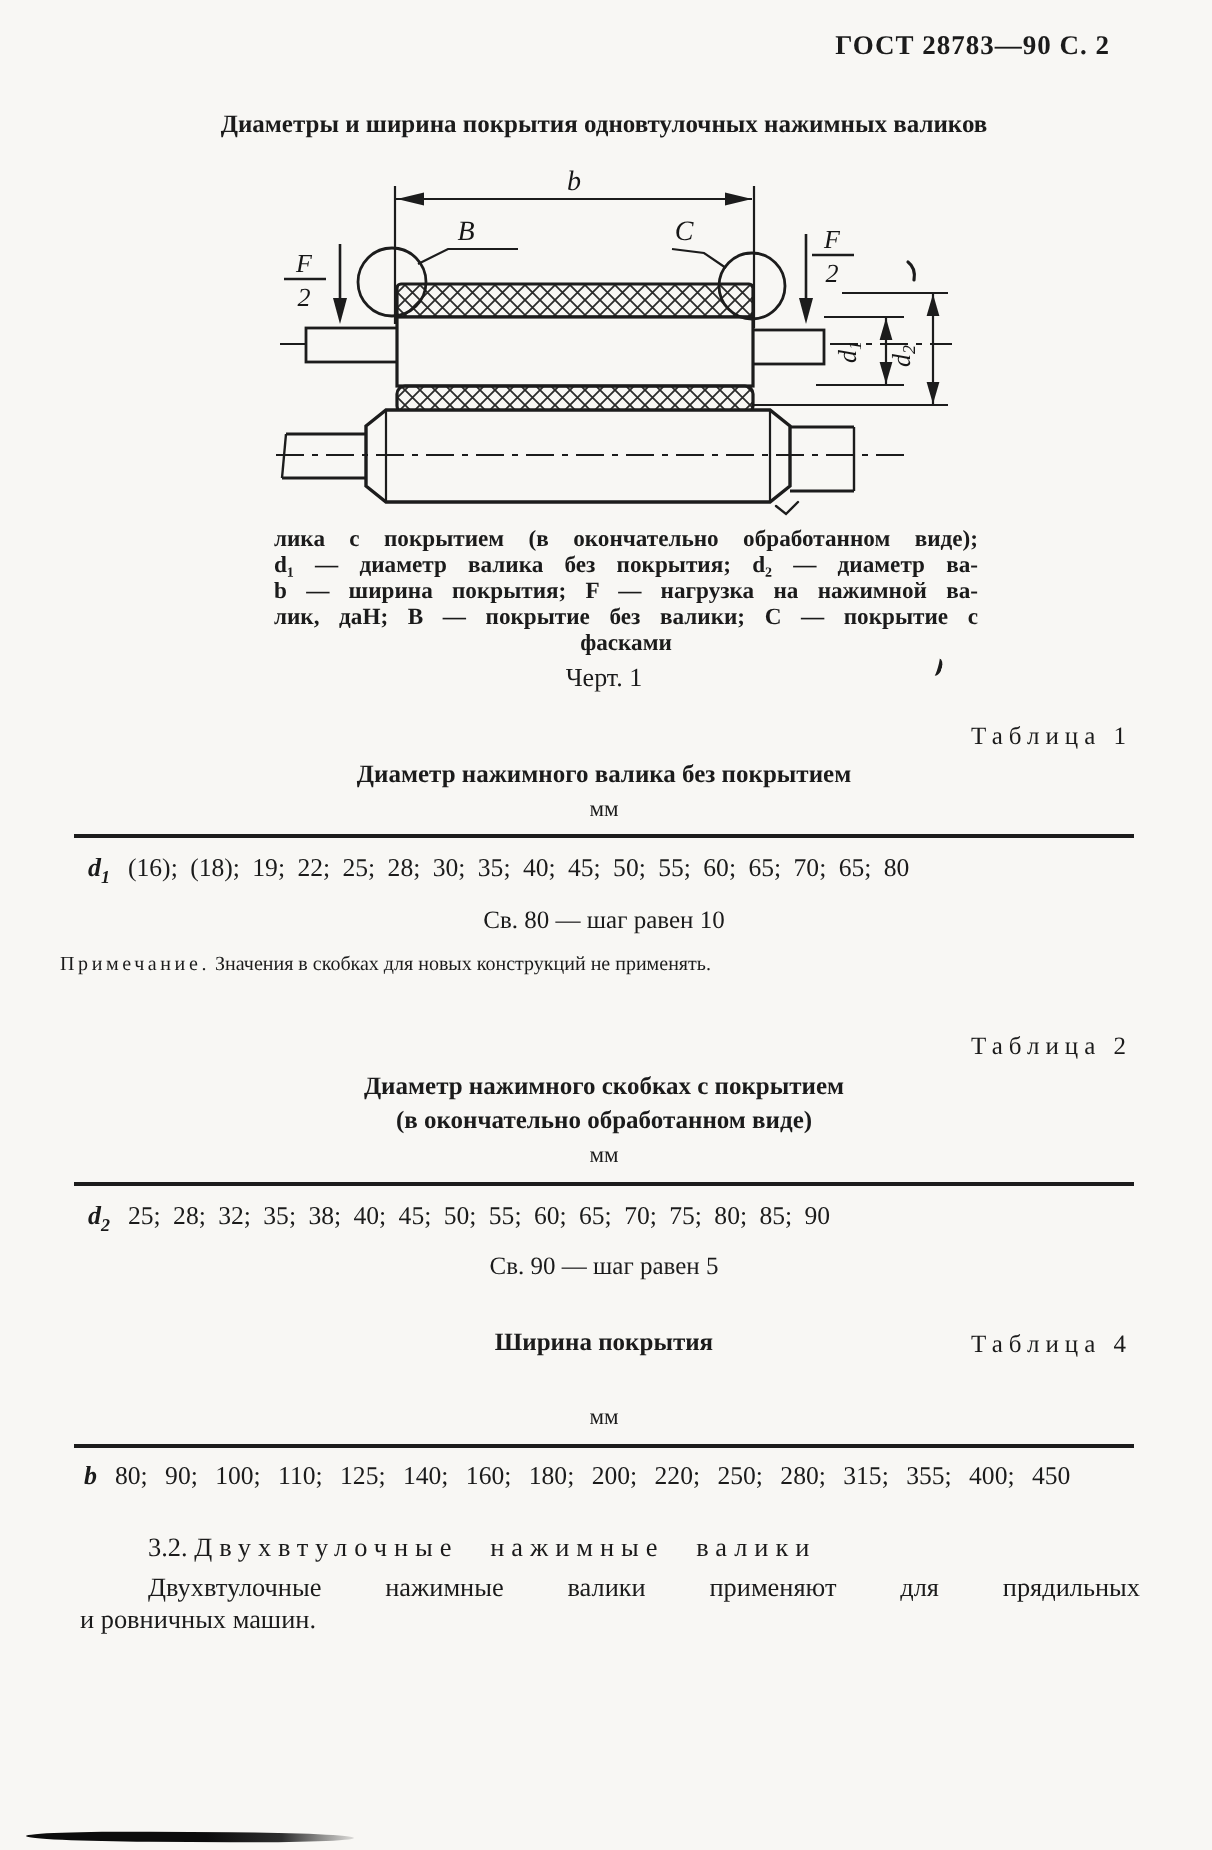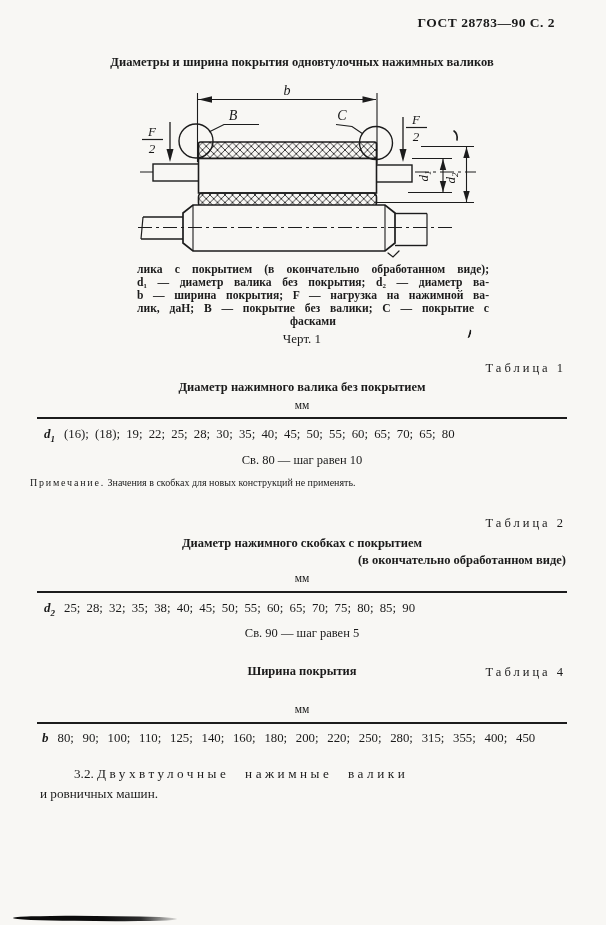--- a/index.html
+++ b/index.html
@@ -157,37 +157,38 @@
 <div class="abs row" style="top:426px;">
   <span class="lbl"><span>d</span><sub>1</sub></span><span>(16); (18); 19; 22; 25; 28; 30; 35; 40; 45; 50; 55; 60; 65; 70; 65; 80</span>
 </div>
 <div class="abs step center-col" style="top:453px;">Св. 80 — шаг равен 10</div>
 <div class="abs note" style="top:477px;">
   <span class="note-label">Примечание.</span><span> Значения в скобках для новых конструкций не применять.</span>
 </div>
 
 <div class="abs tbl-caption right-col" style="top:516px;">Таблица 2</div>
 <div class="abs tbl-title center-col" style="top:536px;">Диаметр нажимного скобках с покрытием</div>
-<div class="abs tbl-title center-col" style="top:553px;text-align:right;">(в окончательно обработанном виде)</div>
+<div class="abs tbl-title center-col" style="top:553px;">(в окончательно обработанном виде)</div>
 <div class="abs unit center-col" style="top:572px;">мм</div>
 <div class="abs rule" style="top:591px;"></div>
 <div class="abs row" style="top:600px;">
   <span class="lbl"><span>d</span><sub>2</sub></span><span>25; 28; 32; 35; 38; 40; 45; 50; 55; 60; 65; 70; 75; 80; 85; 90</span>
 </div>
 <div class="abs step center-col" style="top:626px;">Св. 90 — шаг равен 5</div>
 
 <div class="abs tbl-caption right-col" style="top:665px;">Таблица 4</div>
 <div class="abs tbl-title center-col" style="top:664px;">Ширина покрытия</div>
 <div class="abs unit center-col" style="top:703px;">мм</div>
 <div class="abs rule" style="top:722px;"></div>
 <div class="abs row row-wide" style="top:730px;">
   <span class="lbl">b</span><span>80; 90; 100; 110; 125; 140; 160; 180; 200; 220; 250; 280; 315; 355; 400; 450</span>
 </div>
 
 <div class="abs sec-heading" style="top:766px;">
   <span>3.2.</span>
   <span class="spaced">Двухвтулочные нажимные валики</span>
 </div>
 <div class="abs para" style="top:786px;">
+  <div class="l1">Двухвтулочные нажимные валики применяют для прядильных</div>
   <div>и ровничных машин.</div>
 </div>
 
 <div class="abs smudge"></div>
 
 </body></html>

